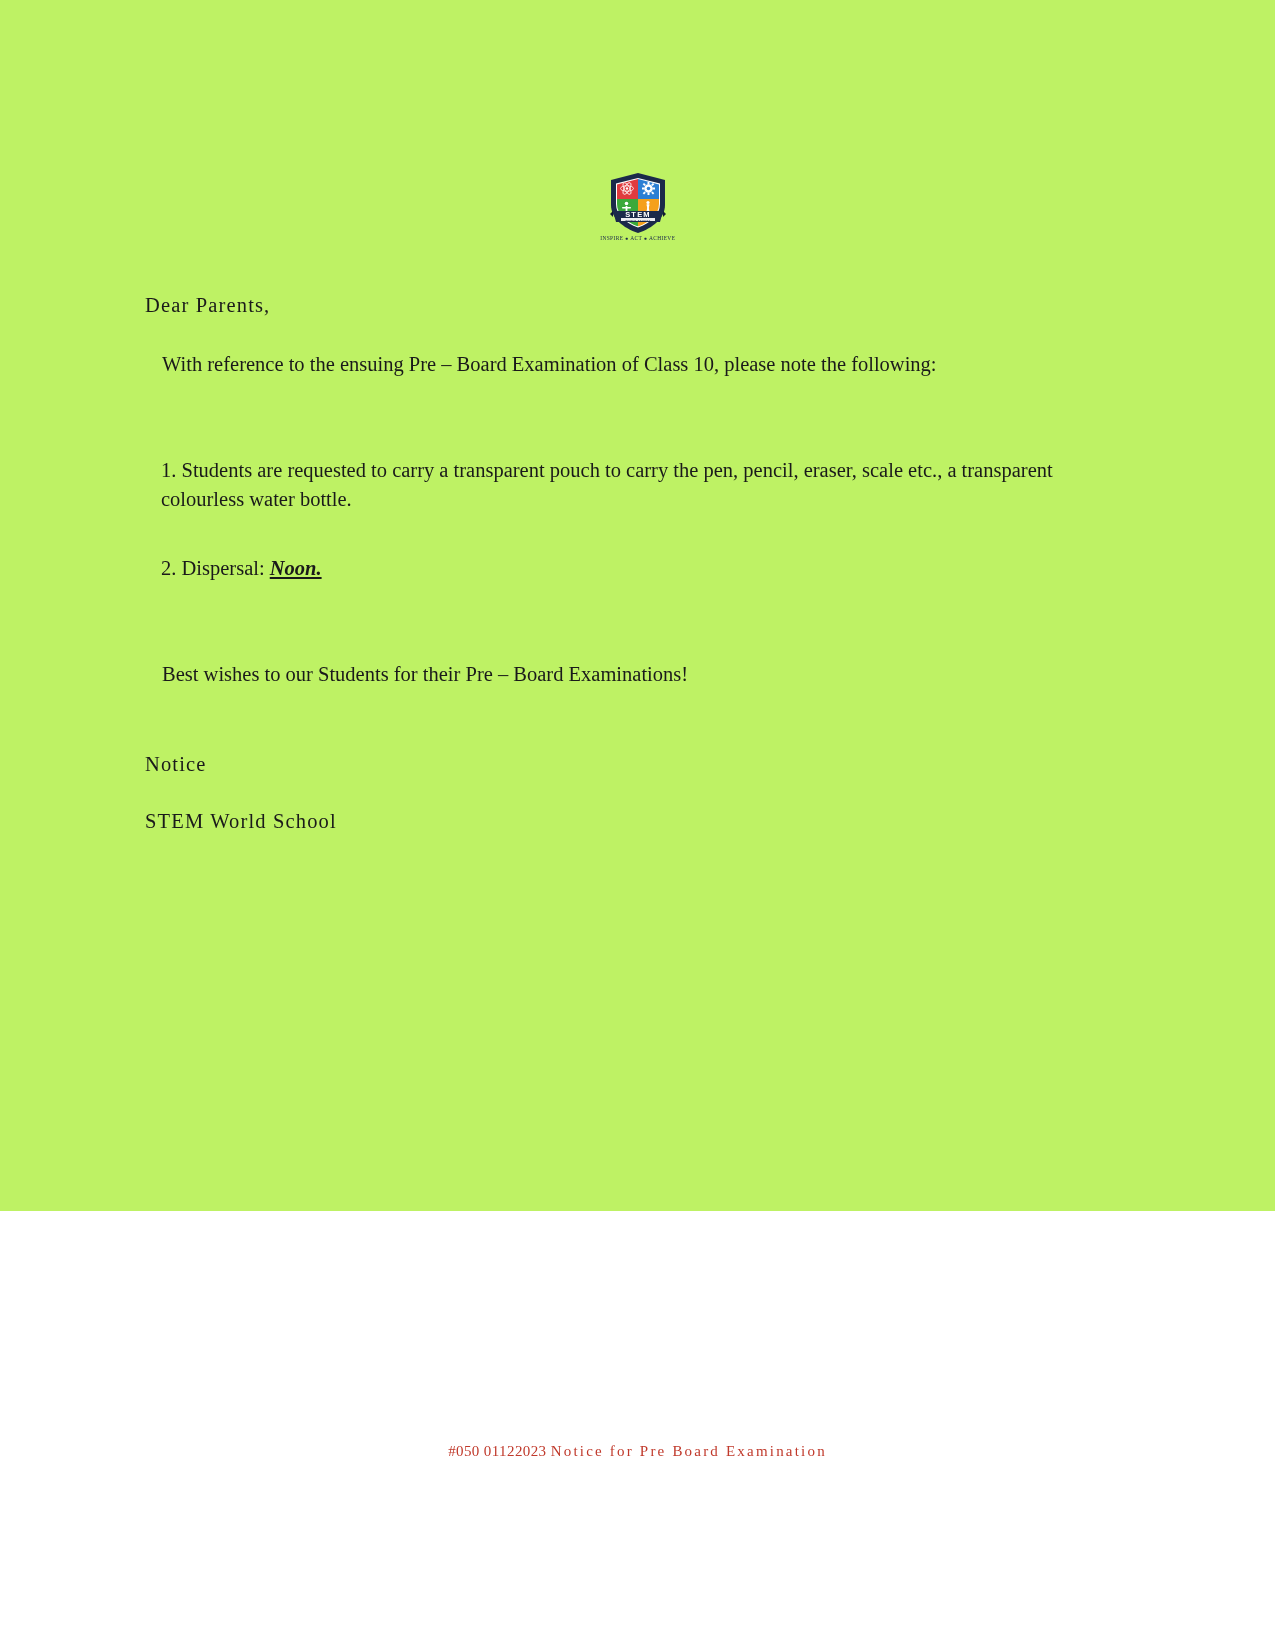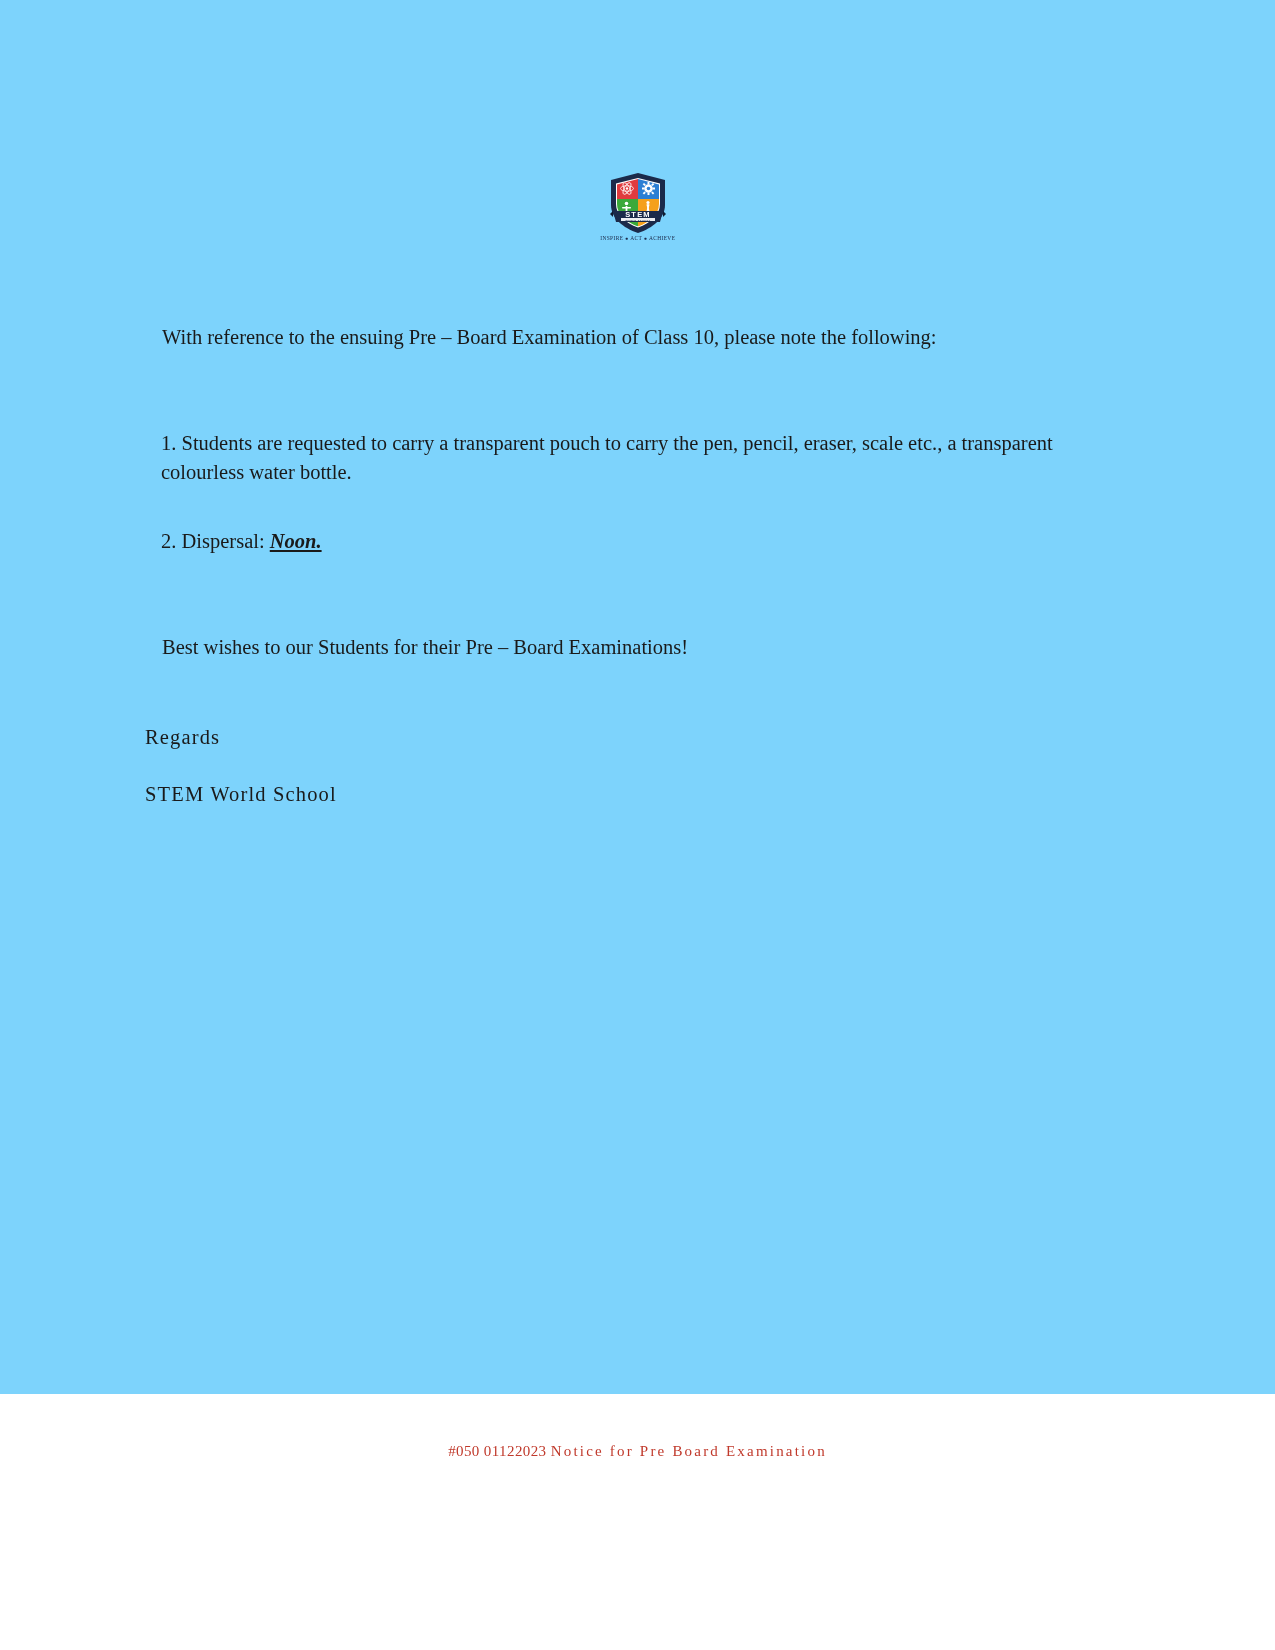--- a/index.html
+++ b/index.html
@@ -12,22 +12,22 @@
     height: 1650px;
     position: relative;
     font-family: "Liberation Serif", "DejaVu Serif", serif;
     color: #000000;
     overflow: hidden;
   }
 
   .page {
     position: relative;
     width: 1275px;
-    height: 1394px;
-    background: #7dd3fc;
+    height: 1211px;
+    background: #bef264;
   }
 
   
   .logo-wrap {
     position: absolute;
     top: 172px;
     left: 0;
     width: 1275px;
     display: flex;
     flex-direction: column;
@@ -188,40 +188,41 @@
       </g>
     </svg>
     <div class="logo-tagline">INSPIRE ● ACT ● ACHIEVE</div>
   </div>
 
   <div class="content">
 
 
     <div class="gap-lg"></div>
 
+    <div class="line spaced">Dear Parents,</div>
 
     <div class="gap-sm"></div>
 
     <div class="para">With reference to the ensuing Pre – Board Examination of Class 10, please note the following:</div>
 
     <div class="gap-lg"></div>
 
     <div class="list-item">1. Students are requested to carry a transparent pouch to carry the pen, pencil, eraser, scale etc., a transparent colourless water bottle.</div>
 
     <div class="gap-xs"></div>
 
     <div class="list-item"><span>2. Dispersal: </span><span class="emph-noon">Noon.</span></div>
 
     <div class="gap-lg"></div>
 
     <div class="para">Best wishes to our Students for their Pre – Board Examinations!</div>
 
     <div class="gap-lg"></div>
 
-    <div class="line spaced">Regards</div>
+    <div class="line spaced">Notice</div>
 
     <div class="gap-md"></div>
 
     <div class="line spaced">STEM World School</div>
 
   </div>
 
   <div class="footer">
     <span class="footer-text"><span class="code">#050 01122023 </span><span>Notice for Pre Board Examination</span></span>
   </div>

